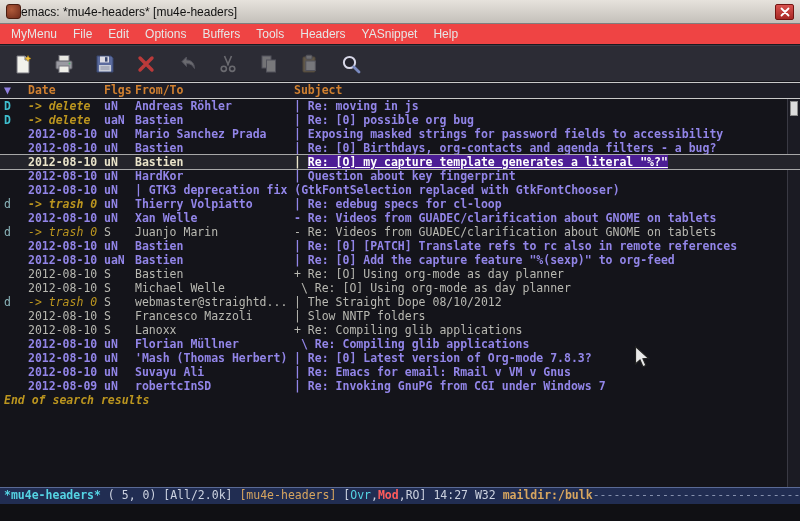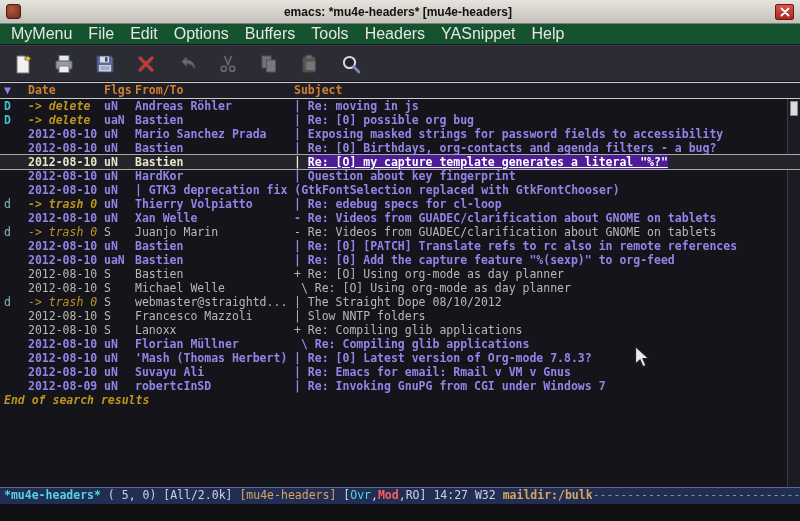--- a/index.html
+++ b/index.html
@@ -4,28 +4,28 @@
 <style>
   * { margin:0; padding:0; box-sizing:border-box; }
   html,body { width:800px; height:521px; overflow:hidden; }
   body { font-family:"DejaVu Sans Mono",monospace; background:#000; }
   .frame { width:800px; height:521px; display:flex; flex-direction:column; background:#14141a; position:relative; }
 
   
   .titlebar { height:24px; background:linear-gradient(#e6e2dc,#c4c0ba); border-bottom:1px solid #7e7e7e;
     display:flex; align-items:center; padding:0 6px; font-family:"Liberation Sans",sans-serif;
     font-size:12px; color:#111; flex:0 0 auto; }
-  .titlebar .title { flex:1; text-align:center;font-weight:bold; }
+  .titlebar .title { flex:1; text-align:left; }
   .win-icon { width:15px; height:15px; border-radius:3px; background:radial-gradient(circle at 35% 35%, #b05a3a, #6e2a1a); border:1px solid #4a1d10; }
   .close-btn { width:19px; height:16px; background:linear-gradient(#d8534f,#a82824); border:1px solid #731512;
     border-radius:2px; display:flex; align-items:center; justify-content:center; cursor:pointer; }
 
   
-  .menubar { height:21px; background:#14532d; border-bottom:1px solid #1a1a20; display:flex; align-items:center;
-    padding:0 3px; font-family:"Liberation Sans",sans-serif; font-size:16px; color:#e6e6e6; flex:0 0 auto; }
+  .menubar { height:21px; background:#ef4444; border-bottom:1px solid #1a1a20; display:flex; align-items:center;
+    padding:0 3px; font-family:"Liberation Sans",sans-serif; font-size:12px; color:#e6e6e6; flex:0 0 auto; }
   .menu-item { padding:2px 8px; cursor:default; }
 
   
   .toolbar { height:37px; background:#2c2c35; border-top:1px solid #3d3d48; border-bottom:1px solid #15151b;
     display:flex; align-items:center; gap:15px; padding:0 10px; flex:0 0 auto; }
   .tool-btn { width:26px; height:26px; display:flex; align-items:center; justify-content:center; cursor:pointer; }
   .tool-btn.disabled { opacity:.38; }
 
   
   .header-line { height:17px; flex:0 0 auto; background:#1e1e27; border-top:1px solid #c9c9c9; border-bottom:1px solid #c9c9c9;

